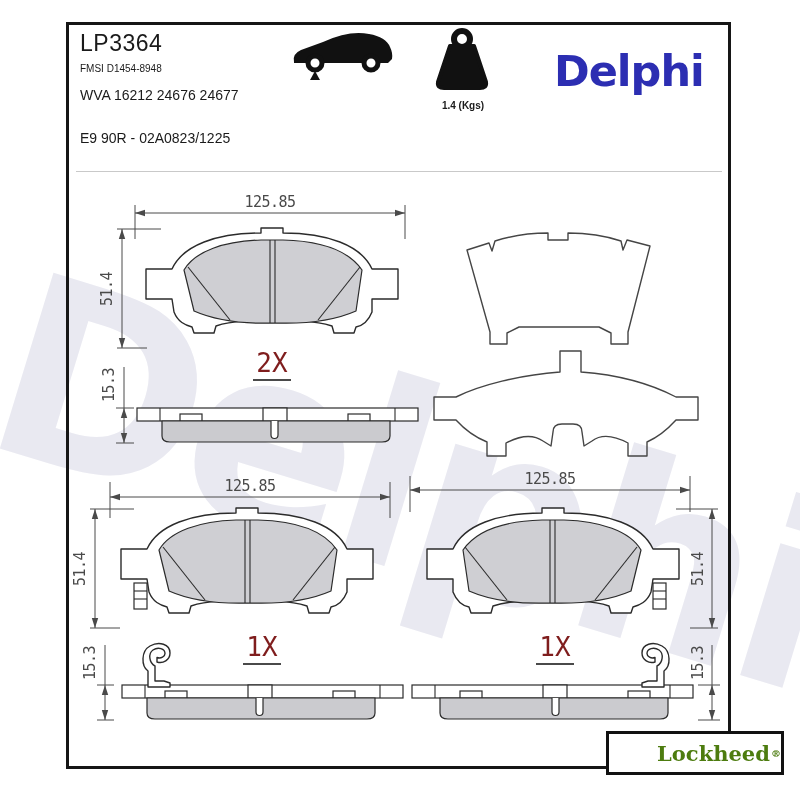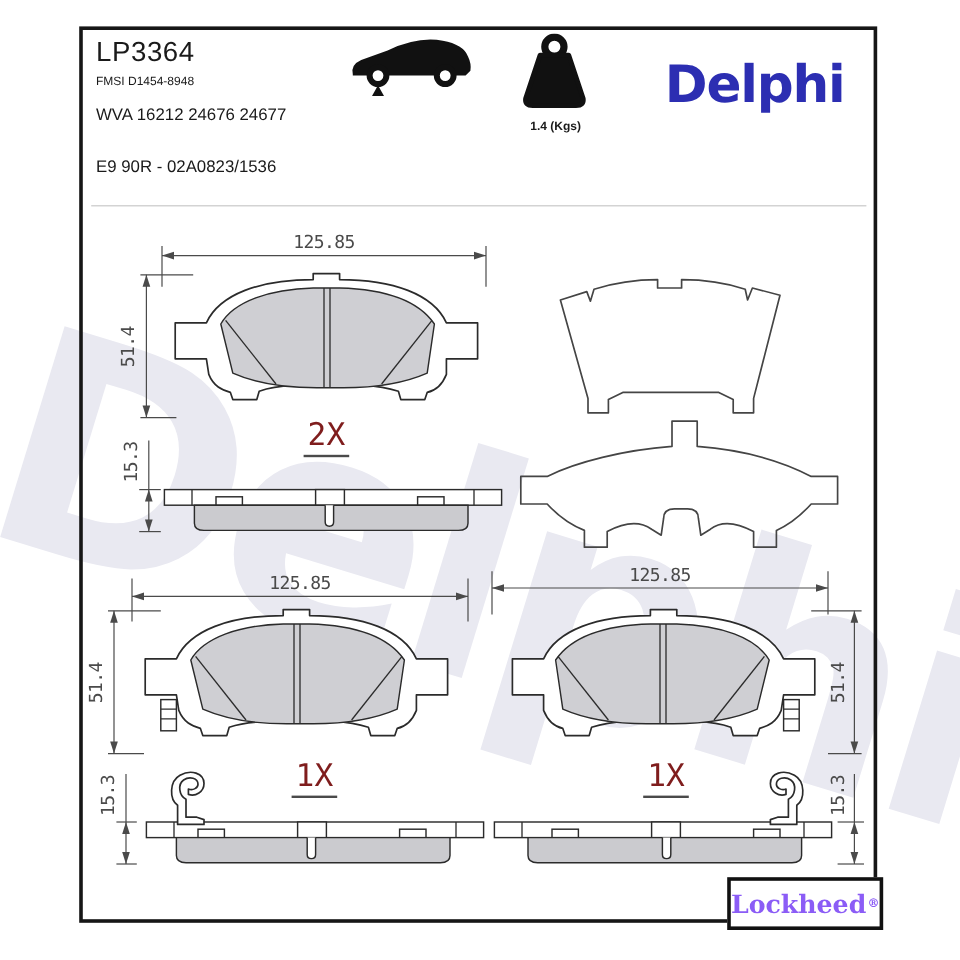--- a/index.html
+++ b/index.html
@@ -38,21 +38,21 @@
   .dimtxt{font-family:"DejaVu Sans Mono",monospace;font-size:15px;fill:#4a4a4a;letter-spacing:-.5px;}
   .qty{position:absolute;z-index:3;font-family:"DejaVu Sans Mono",monospace;font-size:26px;
        color:#7f1d1d;text-align:center;}
   .qty span{display:inline-block;border-bottom:2px solid #4a4a4a;padding:0 3px 1px 3px;}
   .plabel{position:absolute;z-index:3;font-family:"DejaVu Sans Mono",monospace;font-size:20px;
        letter-spacing:-1px;color:#3a3a3a;white-space:nowrap;}
   .plabel span{display:inline-block;border-bottom:1.5px solid #3a3a3a;padding:0 2px 1px 2px;}
   
   #lockheed{position:absolute;left:606px;top:731px;width:124px;height:38px;background:#fff;
        border:3px solid #111;z-index:7;display:flex;align-items:center;justify-content:center;
-       font-family:"DejaVu Serif",serif;font-weight:bold;font-size:21px;color:#8b5cf6;}
+       font-family:"DejaVu Serif",serif;font-weight:bold;font-size:21px;color:#4d7c0f;padding-left:48px;}
   #lockheed sup{font-size:10px;margin-left:1px;}
 </style>
 </head>
 <body>
 
 <div id="sheet">
 
   <svg width="0" height="0" style="position:absolute" aria-hidden="true">
     <defs>
       <g id="padFront">
@@ -87,21 +87,21 @@
   </svg>
 
   <div id="wm">Delphi</div>
 
   <div id="frame"></div>
   <div id="sep"></div>
 
   <div id="lp" class="hdr">LP3364</div>
   <div id="fmsi" class="hdr">FMSI D1454-8948</div>
   <div id="wva" class="hdr">WVA 16212 24676 24677</div>
-  <div id="e9" class="hdr">E9 90R - 02A0823/1536</div>
+  <div id="e9" class="hdr">E9 90R - 02A0823/1225</div>
 
   <svg id="caricon" width="104" height="56" viewBox="0 0 104 56">
     <path fill="#111" d="M 3,34 Q 1,26 10,22 L 32,14 Q 58,2 78,6 Q 95,9 99,19 Q 102,25 101,31 L 97,35 L 3,35 Z"></path>
     <circle cx="24" cy="35" r="7" fill="#fff" stroke="#111" stroke-width="5"></circle>
     <circle cx="80" cy="35" r="7" fill="#fff" stroke="#111" stroke-width="5"></circle>
     <polygon fill="#111" points="24,43 29,52 19,52"></polygon>
   </svg>
 
   <svg id="weighticon" width="64" height="68" viewBox="0 0 64 68">
     <circle cx="32" cy="11" r="8" fill="none" stroke="#111" stroke-width="6"></circle>

